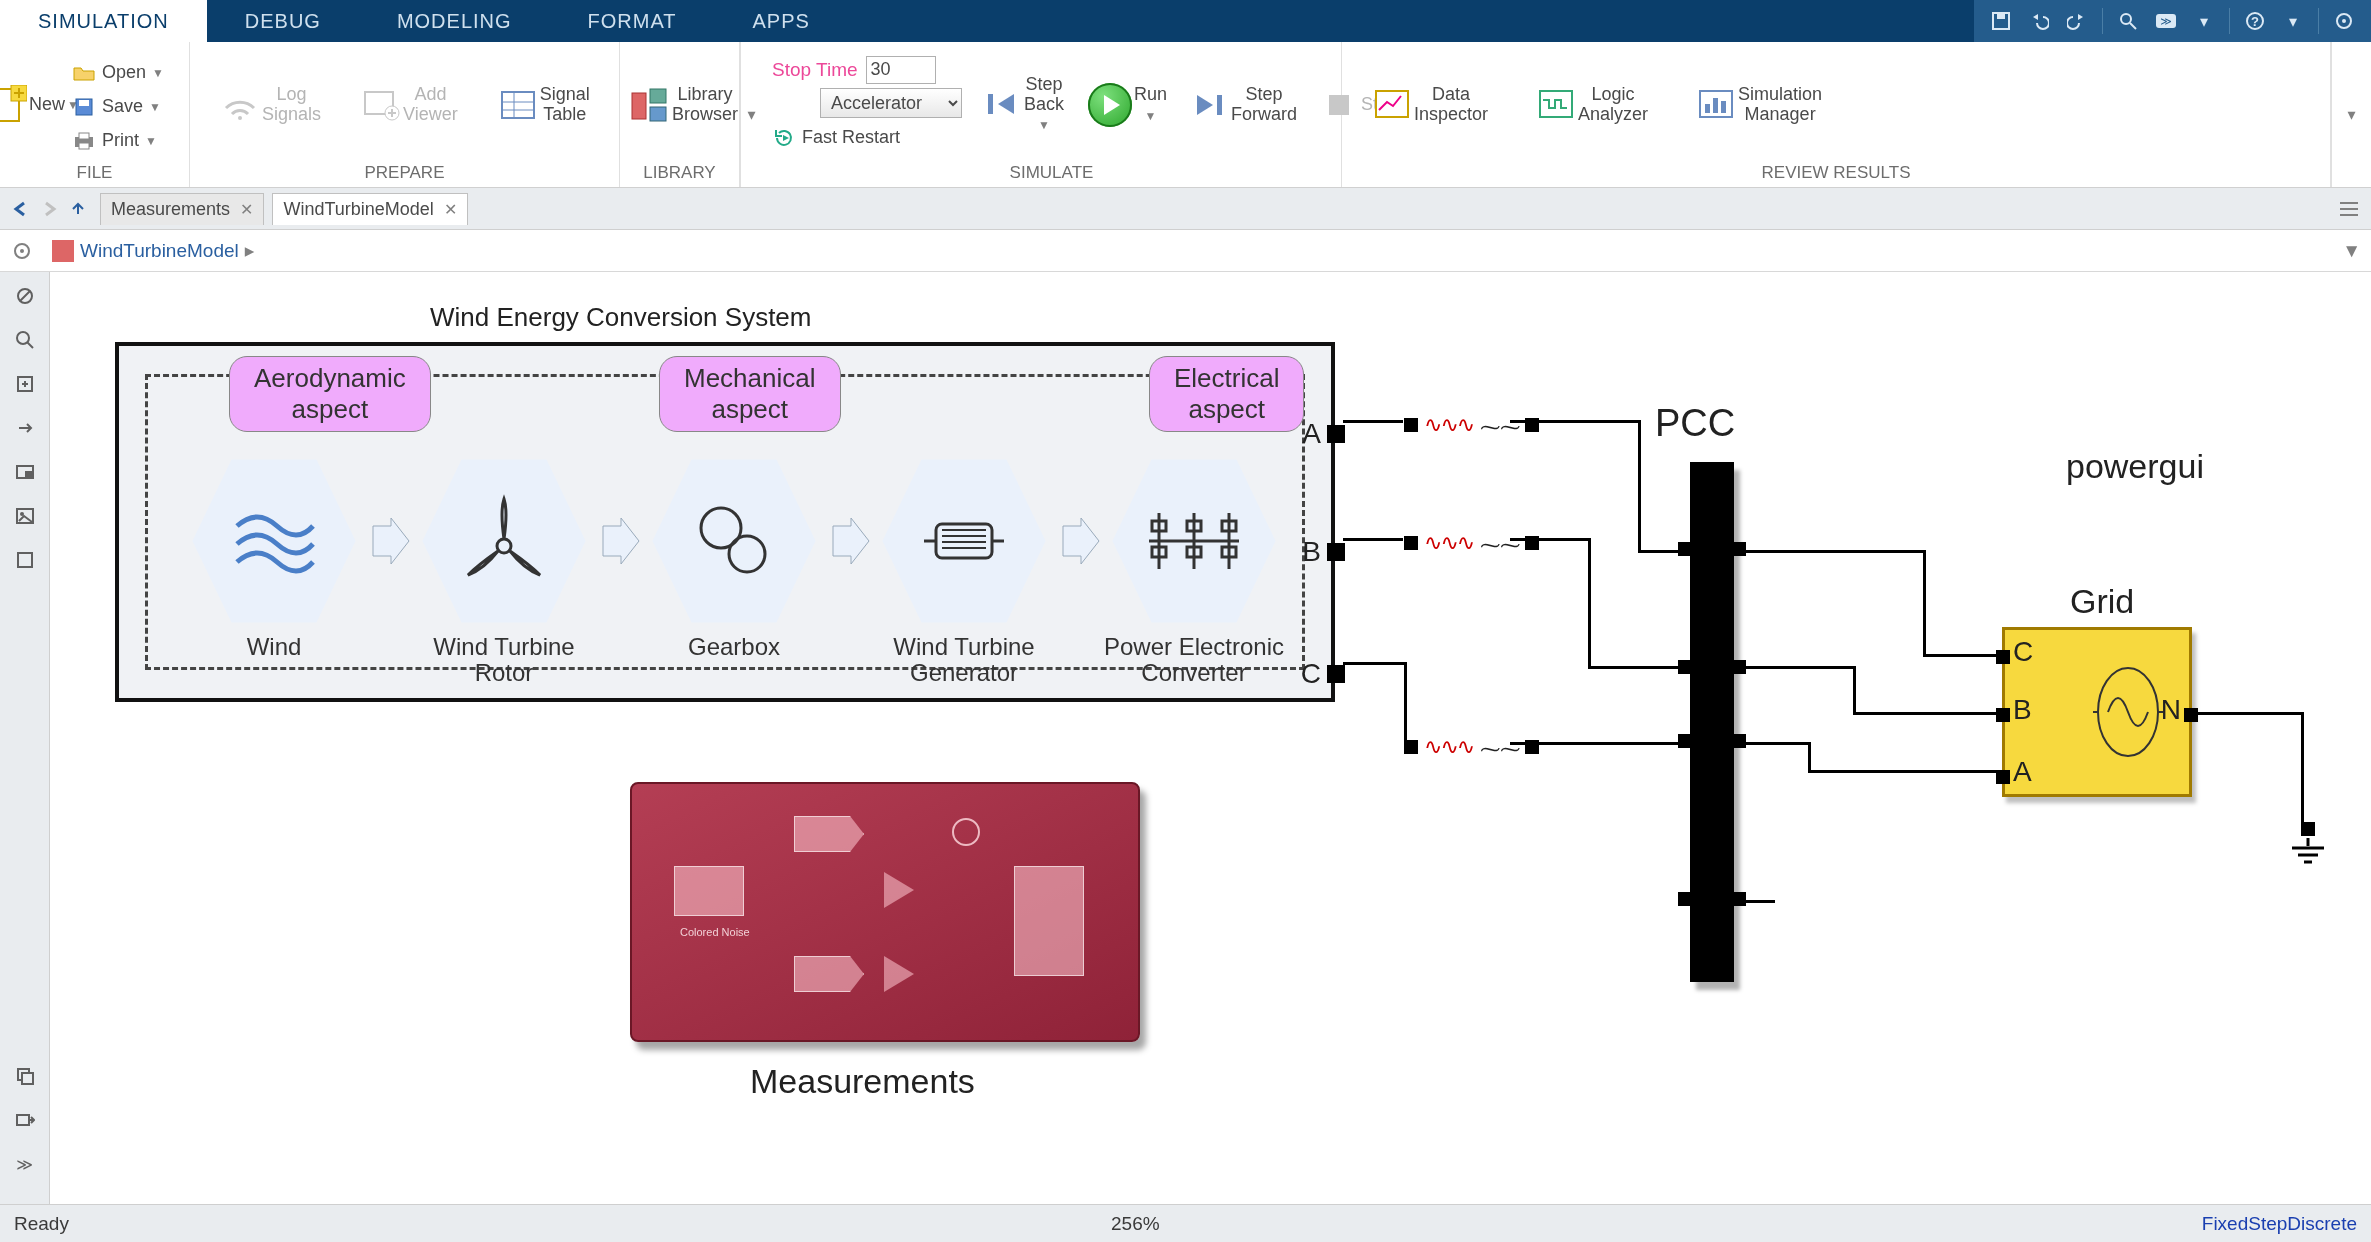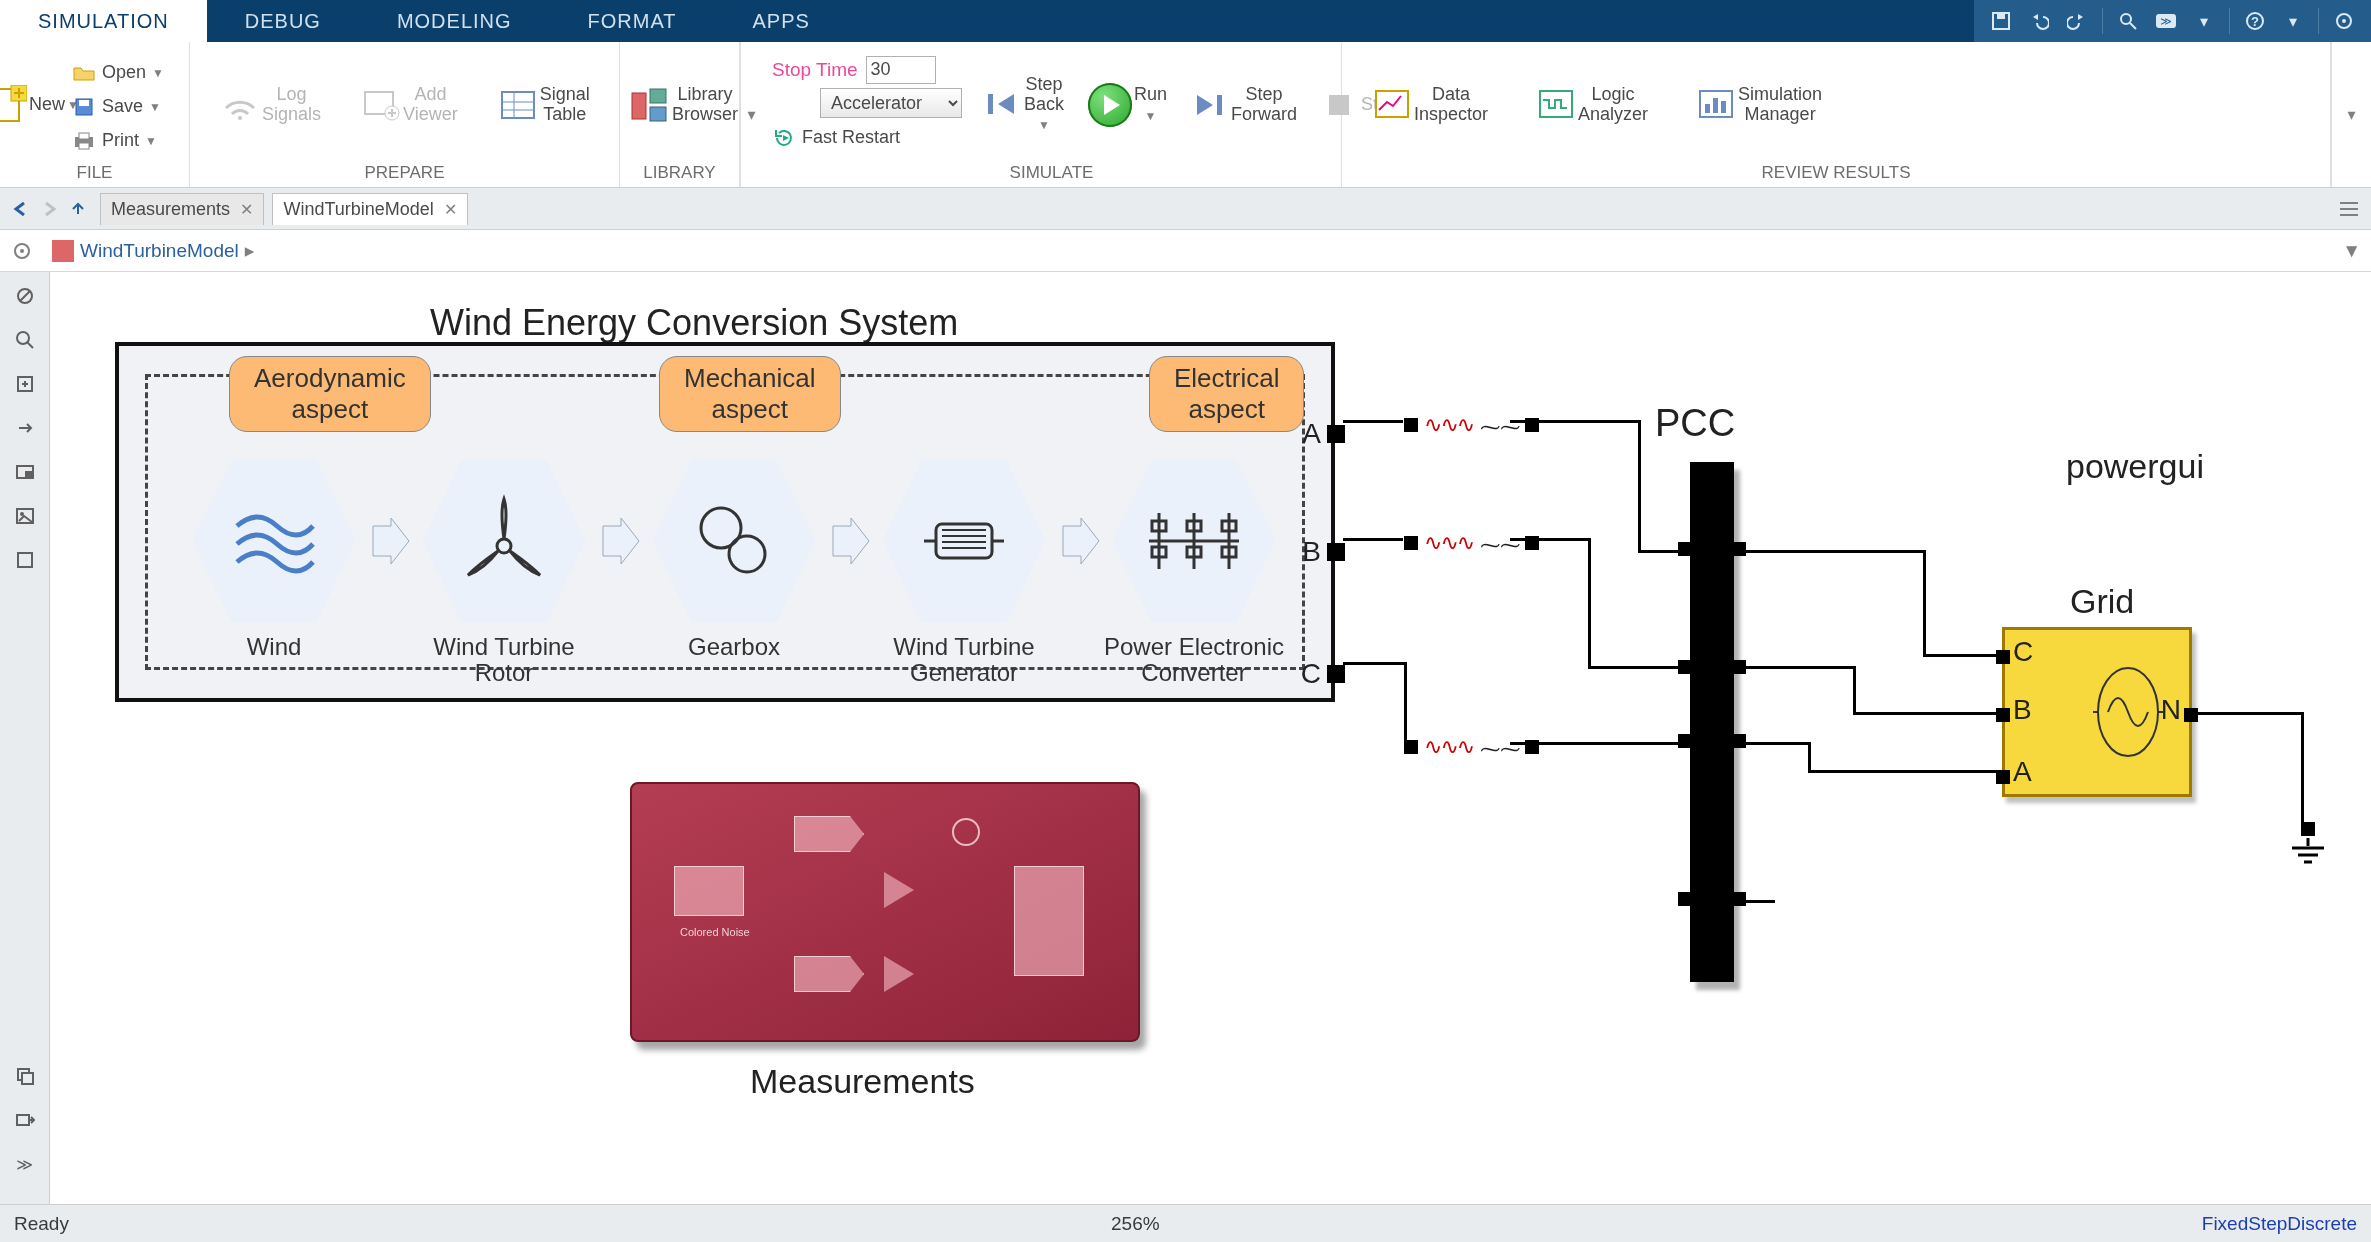--- a/index.html
+++ b/index.html
@@ -70,24 +70,24 @@
 .crumbbar .dd-end{ color:#808080; cursor:pointer; }
 
 
 .canvas-wrap { position:absolute; top:272px; bottom:38px; left:0; right:0; display:flex; }
 .palette { width:50px; background:#e9ecef; border-right:1px solid #cfcfcf; display:flex; flex-direction:column; align-items:center; padding-top:10px; gap:16px; }
 .palette .pico { width:28px; height:28px; color:#606060; display:flex; align-items:center; justify-content:center; cursor:pointer; }
 .palette .grow { flex:1; }
 .canvas { flex:1; background:#ffffff; position:relative; overflow:hidden; }
 
 
-.wecs-title { position:absolute; left:380px; top:30px; font-size:36px; color:#222; }
+.wecs-title { position:absolute; left:380px; top:30px; font-size:26px; color:#222; }
 .wecs-box { position:absolute; left:65px; top:70px; width:1220px; height:360px; border:4px solid #111; background:#f0f2f5; }
 .wecs-inner { position:absolute; left:26px; right:26px; top:28px; bottom:28px; border:3px dashed #444; pointer-events:none; }
-.aspect { position:absolute; background:#fdba74; border:1px solid #888; border-radius:18px; padding:6px 24px; font-size:26px; color:#333; }
+.aspect { position:absolute; background:#f0abfc; border:1px solid #888; border-radius:18px; padding:6px 24px; font-size:26px; color:#333; }
 .hex { position:absolute; width:170px; height:170px; }
 .hex .shape { width:100%; height:100%; background:#eaf1fb; border:2px solid #6a8cc0; clip-path: polygon(25% 2%, 75% 2%, 98% 50%, 75% 98%, 25% 98%, 2% 50%); display:flex; align-items:center; justify-content:center; }
 .hex .cap { position:absolute; width:200px; left:-15px; top:178px; text-align:center; font-size:24px; color:#333; line-height:1.1; }
 .flow-arrow { position:absolute; top:0; width:44px; height:170px; display:flex; align-items:center; justify-content:center; }
 .flow-arrow svg { overflow:visible; }
 
 .abc-port { position:absolute; right:-14px; width:auto; font-size:28px; color:#222; display:flex; align-items:center; gap:6px; }
 .abc-port .sq { width:18px; height:18px; background:#000; }
 
 

